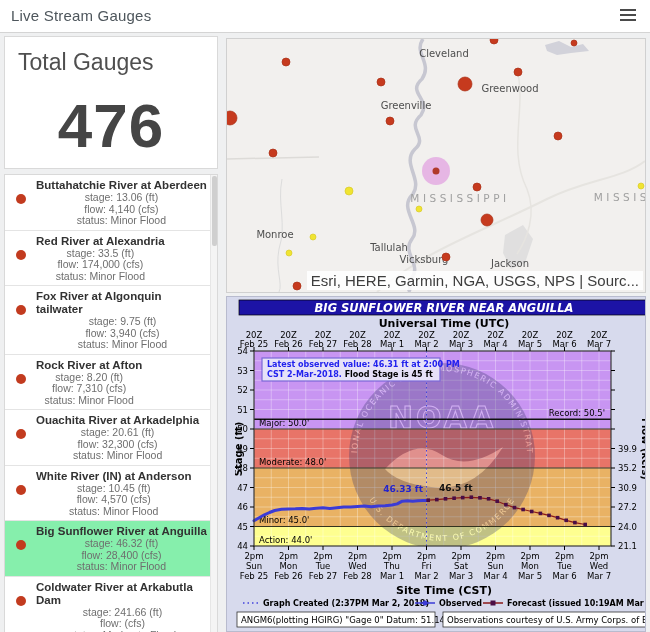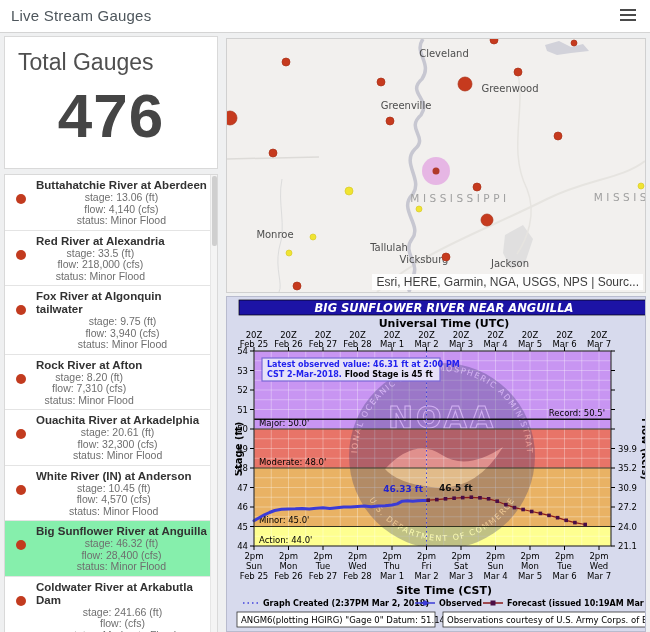--- a/index.html
+++ b/index.html
@@ -4,32 +4,32 @@
 <style>
   html,body{margin:0;padding:0;}
   body{width:650px;height:632px;background:#eff0f1;font-family:"Liberation Sans",sans-serif;overflow:hidden;position:relative;}
   .hdr{position:absolute;top:0;left:0;width:650px;height:32px;background:#ffffff;border-bottom:1px solid #d4d4d4;z-index:5;}
   .hdr-title{position:absolute;left:11px;top:7px;font-size:15px;color:#4e565c;letter-spacing:.2px;}
   .menu-btn{position:absolute;right:11px;top:7px;width:22px;height:18px;background:none;border:none;cursor:pointer;padding:2px;}
   .menu-btn span{display:block;width:16px;height:2px;background:#4a4a4a;margin:0 auto 3px auto;}
   .card{position:absolute;background:#fff;border:1px solid #d9d9d9;box-sizing:border-box;}
   .total-card{left:4px;top:36px;width:214px;height:133px;}
   .total-label{font-size:23px;color:#4f4f4f;margin:12px 0 0 13px;}
-  .total-value{font-size:62px;font-weight:bold;color:#454545;text-align:center;margin-top:4px;letter-spacing:1px;}
+  .total-value{font-size:62px;font-weight:bold;color:#454545;text-align:center;margin-top:14px;letter-spacing:1px;}
   .list-card{left:4px;top:174px;width:214px;height:546px;overflow:hidden;}
   .row{display:flex;border-bottom:1px solid #e4e4e4;padding:4px 8px 3px 0;}
   .row.selected{background:#86efac;}
   .dotcol{width:31px;flex:0 0 31px;display:flex;justify-content:center;align-items:flex-start;padding-top:15px;}
   .gdot{width:10px;height:10px;border-radius:50%;background:#c23b1f;}
   .nm{font-size:11.5px;line-height:13px;font-weight:bold;color:#323232;}
   .dl{font-size:10.5px;line-height:11.5px;color:#6e6e6e;text-align:center;}
   .scrolltrack{position:absolute;top:0;right:0;width:6px;height:100%;background:#f4f4f4;border-left:1px solid #e6e6e6;}
   .scrollthumb{position:absolute;top:1px;right:0px;width:5px;height:70px;background:#cfcfcf;border-radius:2px;}
   .map-panel{position:absolute;left:226px;top:38px;width:420px;height:255px;border:1px solid #d0d0d0;box-sizing:border-box;background:#f2f0ee;overflow:hidden;}
-  .map-attr{position:absolute;right:2px;bottom:2px;background:rgba(255,255,255,.85);font-size:12px;color:#3d3d3d;padding:1px 4px;white-space:nowrap;}
+  .map-attr{position:absolute;right:2px;bottom:2px;background:rgba(255,255,255,.85);font-size:15px;color:#3d3d3d;padding:1px 4px;white-space:nowrap;}
   .chart-panel{position:absolute;left:226px;top:296px;width:420px;height:336px;background:#d7daed;border:1px solid #b8bbce;box-sizing:border-box;overflow:hidden;padding-left:8px;}
   svg text{font-family:"DejaVu Sans","Liberation Sans",sans-serif;}
 </style>
 </head>
 <body>
 
 <div class="hdr">
   <div class="hdr-title">Live Stream Gauges</div>
   <button class="menu-btn" title="menu">
     <span></span>
@@ -56,21 +56,21 @@
       <div class="dl">status: Minor Flood</div>
     </div>
   </div>
   <div class="row">
     <div class="dotcol">
           <span class="gdot"></span>
         </div>
     <div>
       <div class="nm">Red River at Alexandria</div>
       <div class="dl">stage: 33.5 (ft)</div>
-      <div class="dl">flow: 218,000 (cfs)</div>
+      <div class="dl">flow: 174,000 (cfs)</div>
       <div class="dl">status: Minor Flood</div>
     </div>
   </div>
   <div class="row">
     <div class="dotcol">
           <span class="gdot"></span>
         </div>
     <div>
       <div class="nm">Fox River at Algonquin tailwater</div>
       <div class="dl">stage: 9.75 (ft)</div>

